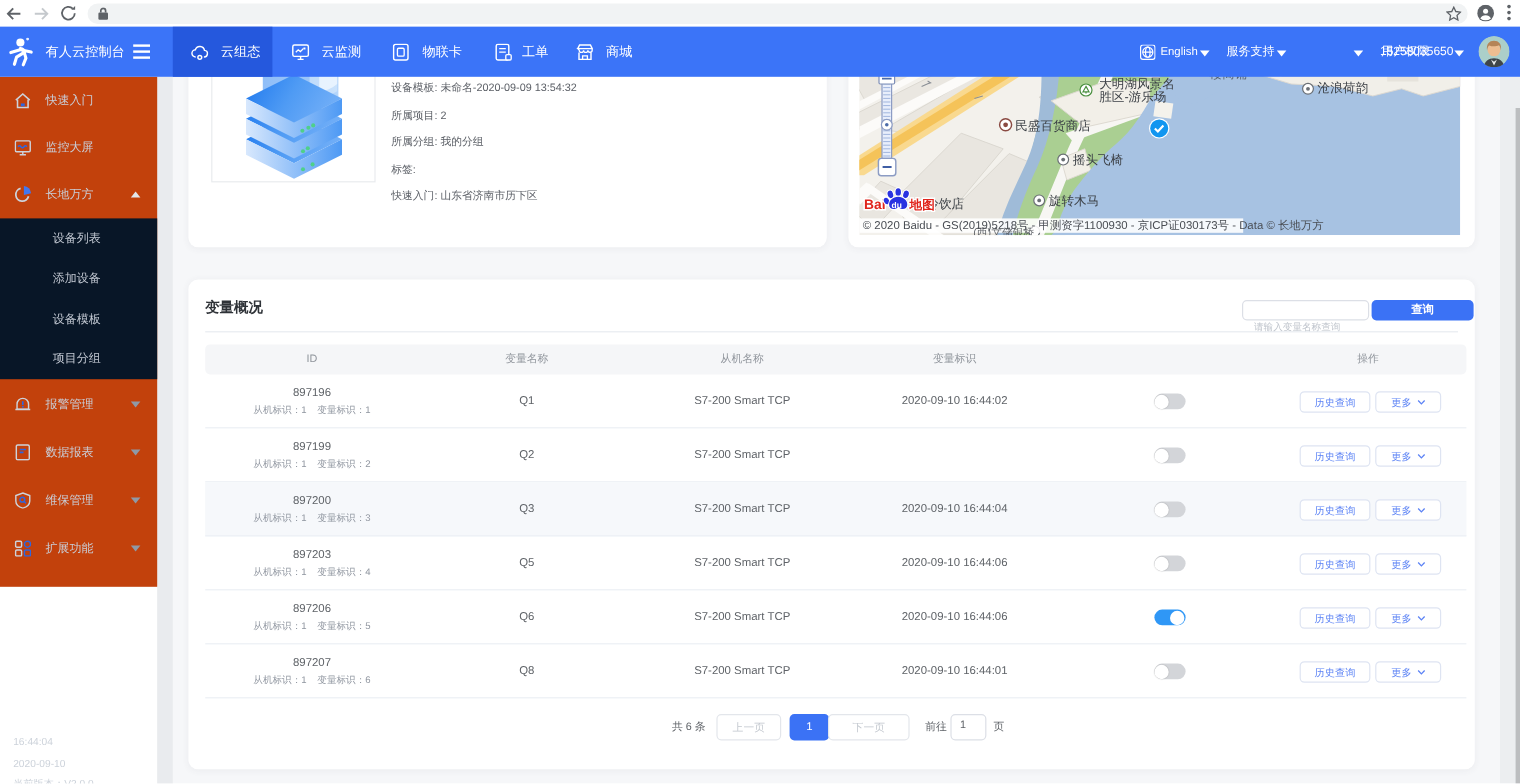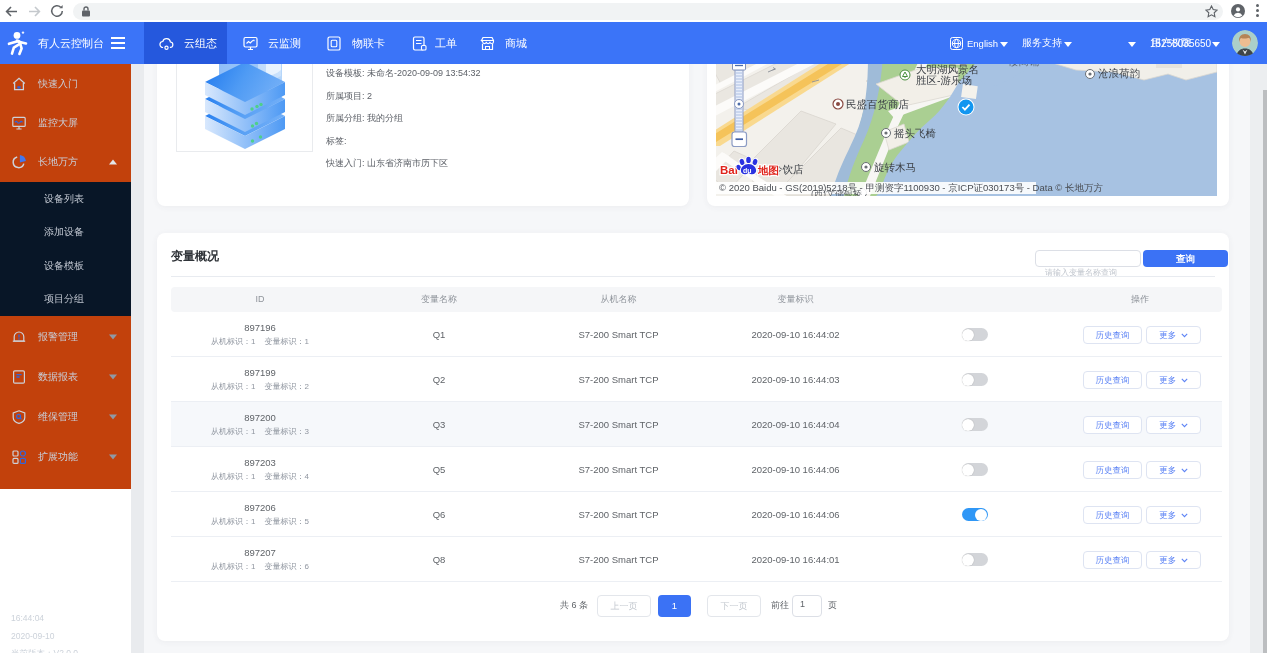--- a/index.html
+++ b/index.html
@@ -463,21 +463,20 @@
             <path d="M0.8 0.8L3.5 3.6 6.2 0.8" stroke="#5c83f5" stroke-width="1.1" fill="none"></path>
           </svg></span></div>
   </div>
   <div class="row" style="top:124px;">
     <div class="cell idc" style="left:0px;width:178px">
         <span class="main">897199</span>
         <span class="sub">从机标识：1&nbsp;&nbsp;&nbsp;&nbsp;变量标识：2</span>
       </div>
     <div class="cell" style="left:178px;width:180px">Q2</div>
     <div class="cell" style="left:358px;width:179px">S7-200 Smart TCP</div>
-    <div class="cell" style="left:530px;width:189px">2020-09-10 16:44:03</div>
     <div class="cell" style="left:726px;width:155px">
         <div class="toggle tg-off">
           <div class="knob"></div>
         </div>
       </div>
     <div class="abs" style="left:912px;top:13.5px"><span class="btn-o" style="width:59px">历史查询</span><span class="btn-o" style="width:55px;margin-left:4px">更多 <svg width="7" height="5" viewBox="0 0 7 5" style="margin-left:2px">
             <path d="M0.8 0.8L3.5 3.6 6.2 0.8" stroke="#5c83f5" stroke-width="1.1" fill="none"></path>
           </svg></span></div>
   </div>
   <div class="row" style="top:169px;background:#f6f8fb;">
@@ -545,19 +544,19 @@
         </div>
       </div>
     <div class="abs" style="left:912px;top:13.5px"><span class="btn-o" style="width:59px">历史查询</span><span class="btn-o" style="width:55px;margin-left:4px">更多 <svg width="7" height="5" viewBox="0 0 7 5" style="margin-left:2px">
             <path d="M0.8 0.8L3.5 3.6 6.2 0.8" stroke="#5c83f5" stroke-width="1.1" fill="none"></path>
           </svg></span></div>
   </div>
   <div id="pager">
     <span class="abs" style="left:403px;top:4px">共 6 条</span>
     <span class="abs pg-btn" style="left:440px;width:54px">上一页</span>
     <span class="abs pg-cur" style="left:501px;width:33px">1</span>
-    <span class="abs pg-btn" style="left:550px;width:54px">下一页</span>
+    <span class="abs pg-btn" style="left:533px;width:68px">下一页</span>
     <span class="abs" style="left:614px;top:4px">前往</span>
     <span class="abs pg-in" style="left:635px;width:30px"></span>
     <span class="abs" style="left:643px;top:4px">1</span>
     <span class="abs" style="left:671px;top:4px">页</span>
   </div>
 </div>
 
 </body></html>

